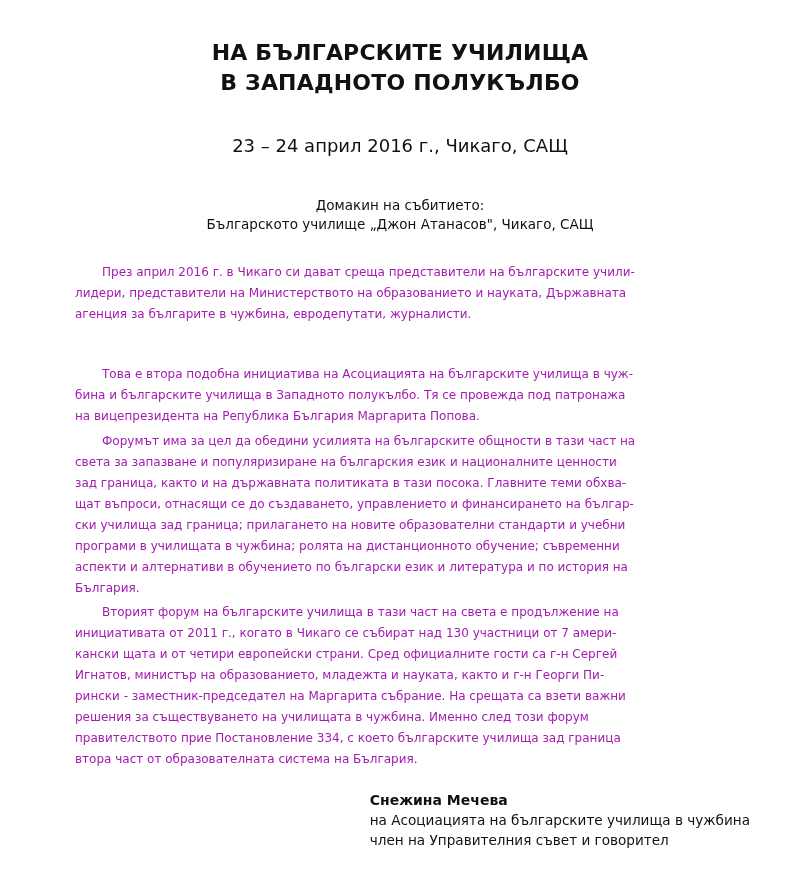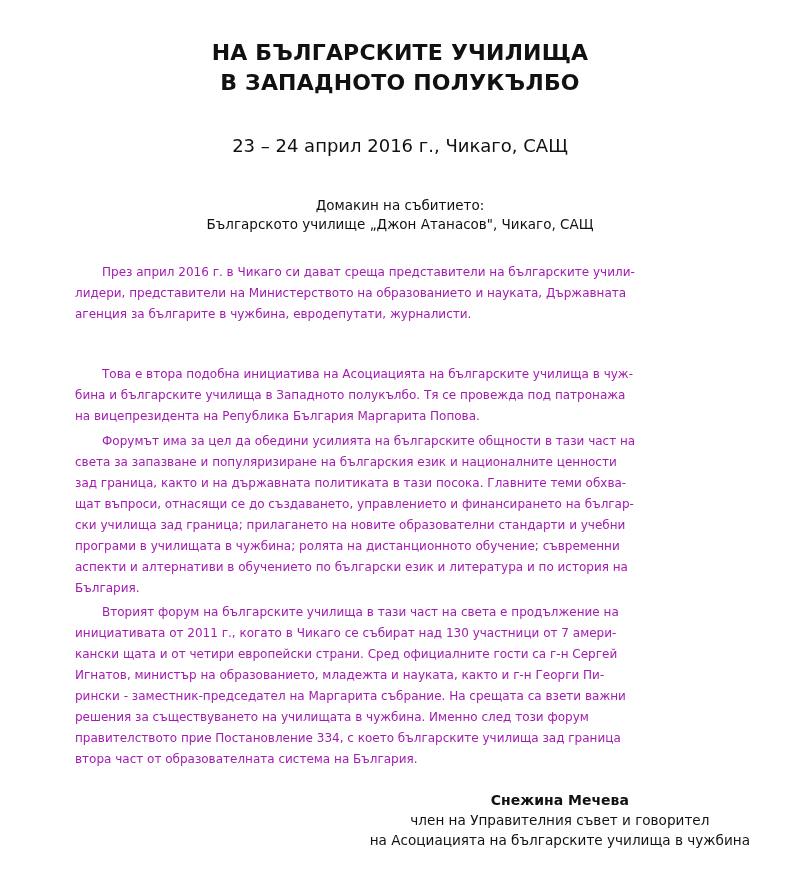--- a/index.html
+++ b/index.html
@@ -69,21 +69,21 @@
     }
     .para .line.first { padding-left: 27px; }
     .p1 { top: 262px; }
     .p2 { top: 348px; margin-top: 16px; }
     .p3 { top: 431px; }
     .p4 { top: 602px; }
     .signature {
       position: absolute;
       right: 50px;
       top: 790px;
-      text-align: center;
+      text-align: left;
       font-size: 13.6px;
       line-height: 20px;
       color: #111;
     }
     .signature .name {
       display: block;
       font-weight: bold;
       font-size: 14px;
     }
     .signature .line { display: block; }
@@ -142,17 +142,17 @@
     <span class="line">кански щата и от четири европейски страни. Сред официалните гости са г-н Сергей</span>
     <span class="line">Игнатов, министър на образованието, младежта и науката, както и г-н Георги Пи-</span>
     <span class="line">рински - заместник-председател на Маргарита събрание. На срещата са взети важни</span>
     <span class="line">решения за съществуването на училищата в чужбина. Именно след този форум</span>
     <span class="line">правителството прие Постановление 334, с което българските училища зад граница</span>
     <span class="line">втора част от образователната система на България.</span>
   </div>
 
   <div class="signature">
     <span class="name">Снежина Мечева</span>
+    <span class="line">на Асоциацията на българските училища в чужбина</span>
     <span class="line">член на Управителния съвет и говорител</span>
-    <span class="line">на Асоциацията на българските училища в чужбина</span>
   </div>
 
 </div>
 
 </body></html>

